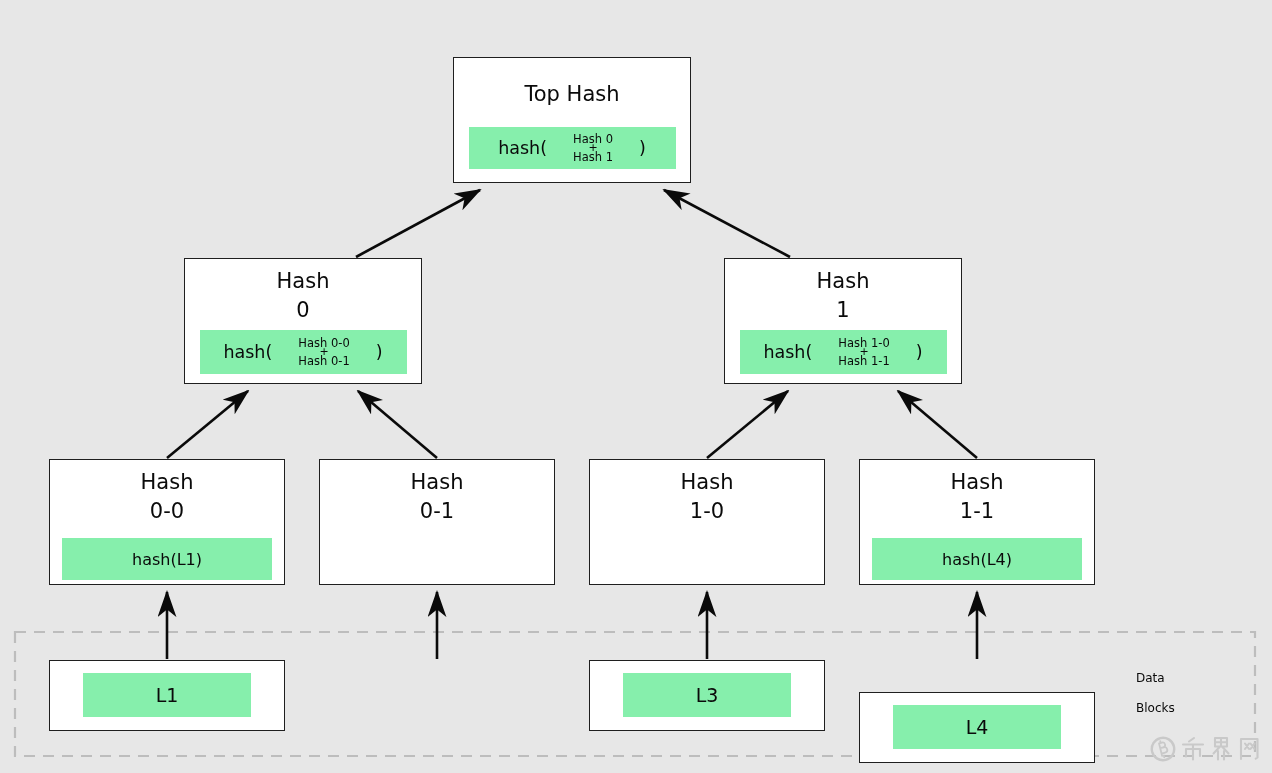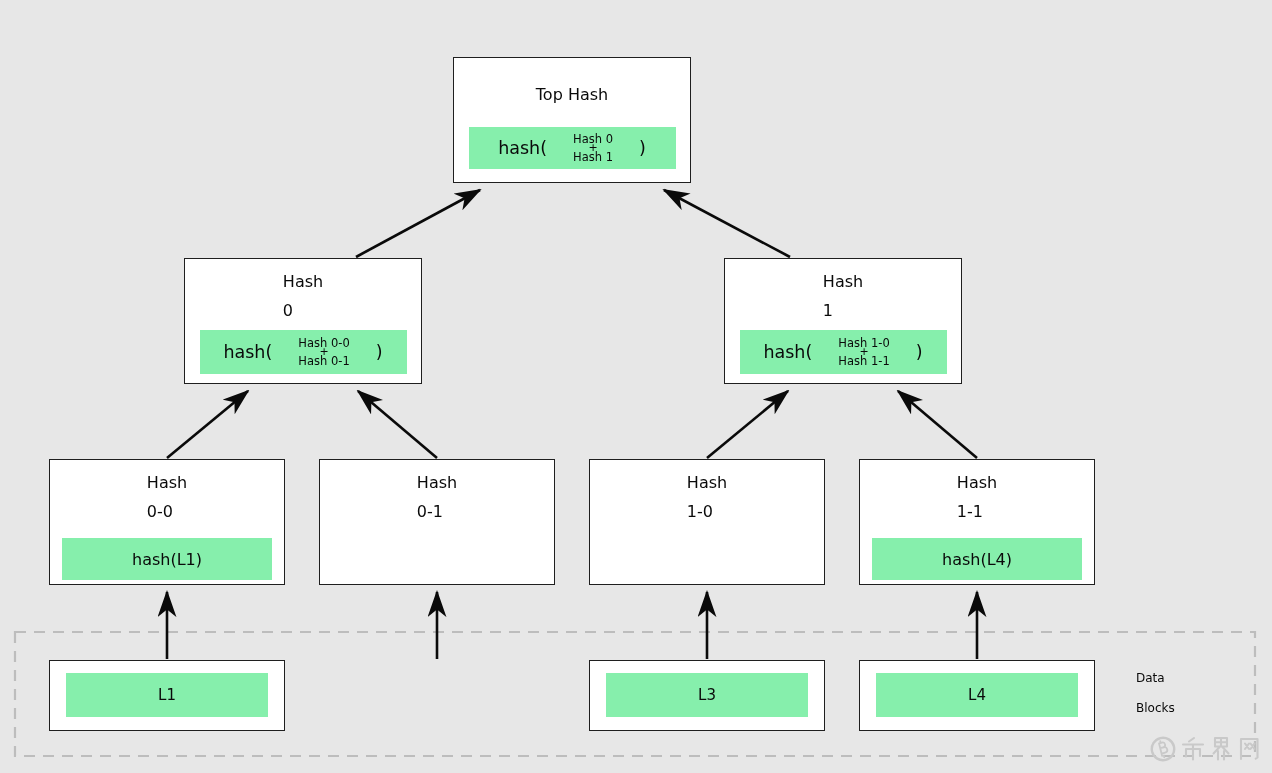--- a/index.html
+++ b/index.html
@@ -19,59 +19,59 @@
   }
   .node{
     position:absolute;
     background:#ffffff;
     border:1.5px solid #1f1f1f;
     box-sizing:border-box;
     display:flex;flex-direction:column;align-items:center;
     color:#0a0a0a;
   }
   .node-title{
-    font-size:16px;line-height:29px;
+    font-size:21px;line-height:29px;text-align:center;
     margin-top:8px;
     white-space:pre;
   }
   .node-title.single{margin-top:22px;}
   .strip{
     background:#86efac;
     display:flex;align-items:center;justify-content:center;
     box-sizing:border-box;
   }
   .strip.compound{
     width:207px;height:42px;margin-top:18px;gap:26px;
     font-size:17.5px;
   }
   .node.mid .strip.compound{margin-top:5px;height:44px;}
   .strip.simple{
     width:210px;height:42px;margin-top:12px;
     font-size:16px;
   }
   .strip.block{
-    width:202px;height:44px;margin-top:12px;
-    font-size:15px;
+    width:168px;height:44px;margin-top:12px;
+    font-size:19px;
   }
   .stack{
     display:flex;flex-direction:column;align-items:center;
     font-size:11.5px;line-height:10px;
   }
   .stack .plus{line-height:8px;font-size:11px;}
   #node-top{left:453px;top:57px;width:238px;height:126px;}
   #node-h0{left:184px;top:258px;width:238px;height:126px;}
   #node-h1{left:724px;top:258px;width:238px;height:126px;}
   #node-h00{left:49px;top:459px;width:236px;height:126px;}
   #node-h01{left:319px;top:459px;width:236px;height:126px;}
   #node-h10{left:589px;top:459px;width:236px;height:126px;}
   #node-h11{left:859px;top:459px;width:236px;height:126px;}
   #node-l1{left:49px;top:660px;width:236px;height:71px;}
   #node-l2{left:319px;top:660px;width:236px;height:71px;}
   #node-l3{left:589px;top:660px;width:236px;height:71px;}
-  #node-l4{left:859px;top:660px;width:236px;height:71px;}
+  #node-l4{left:859px;top:692px;width:236px;height:71px;}
   #data-blocks-label{
     position:absolute;left:1136px;top:663px;
     font-size:12px;line-height:30px;color:#0a0a0a;
     white-space:pre;
   }
   #watermark{
     position:absolute;left:1150px;top:728px;
   }
 </style>
 </head>

